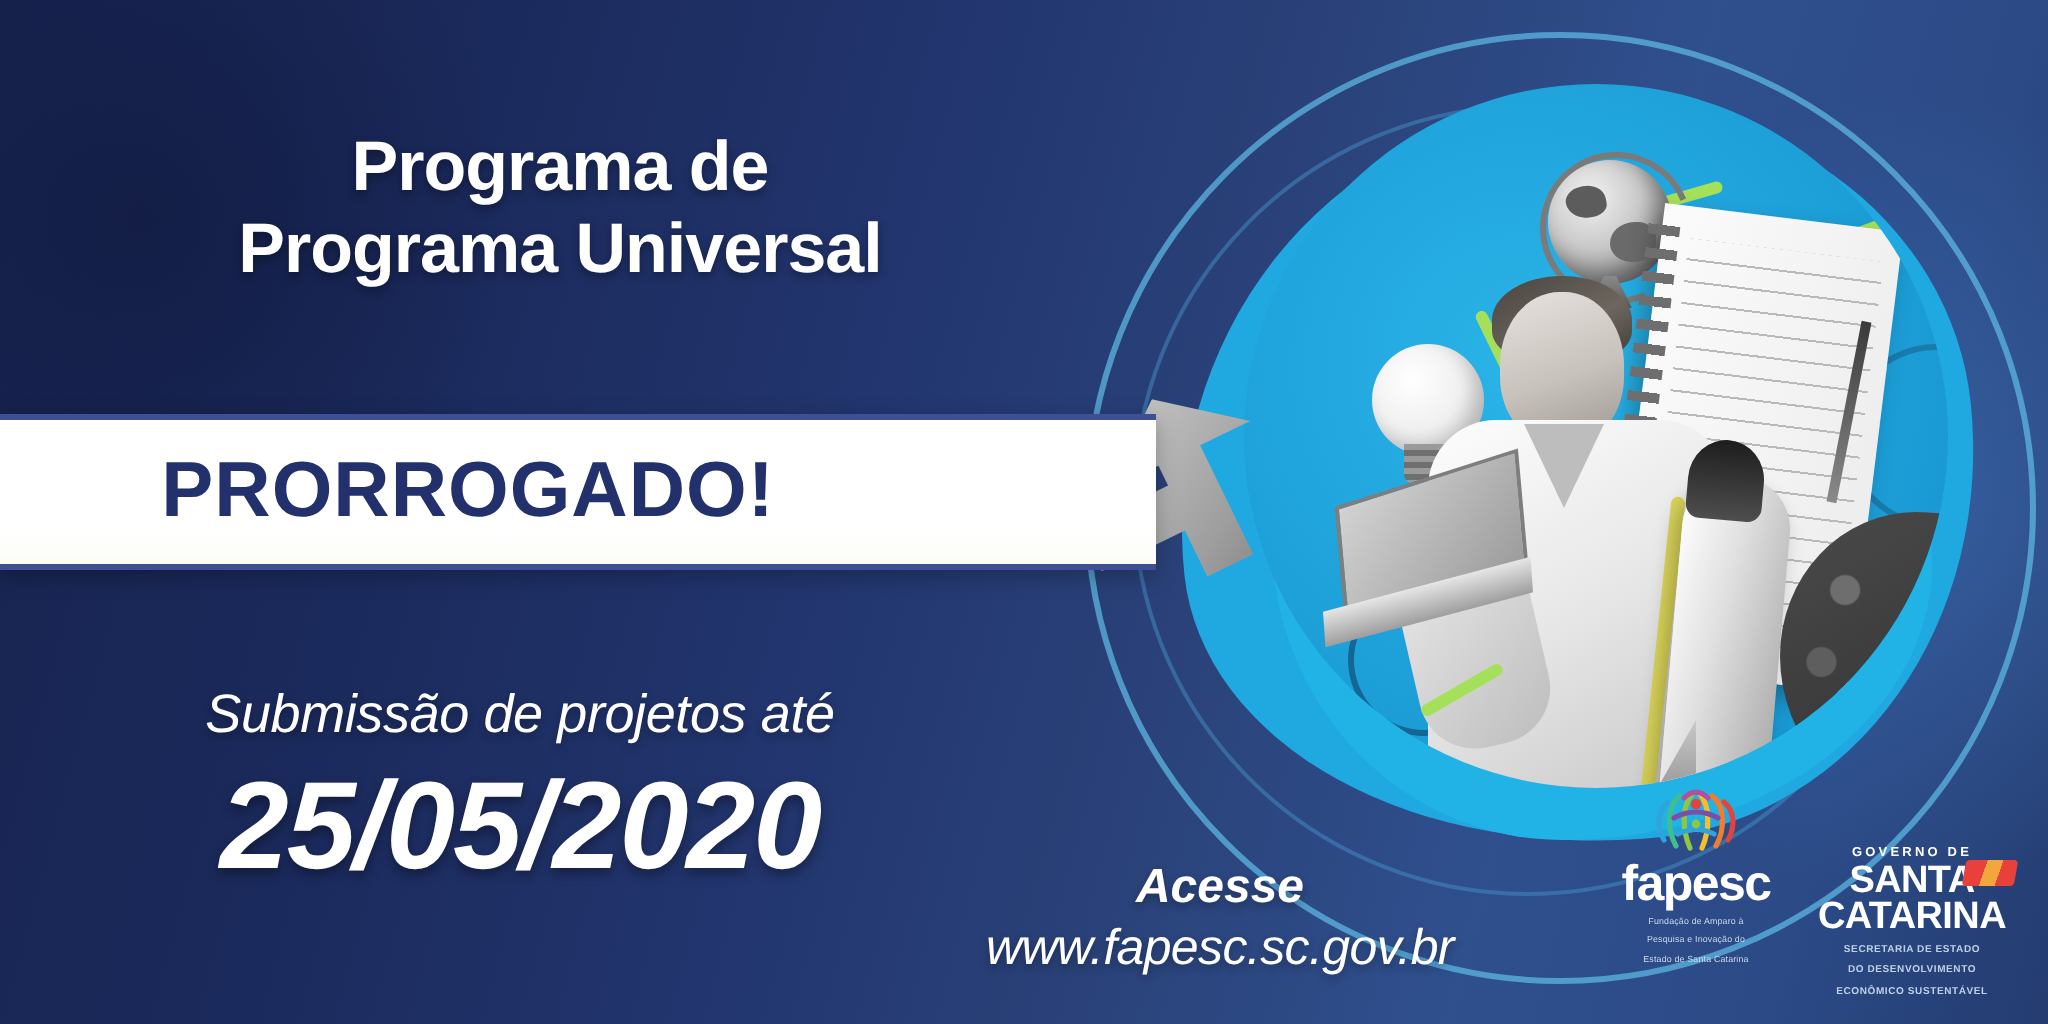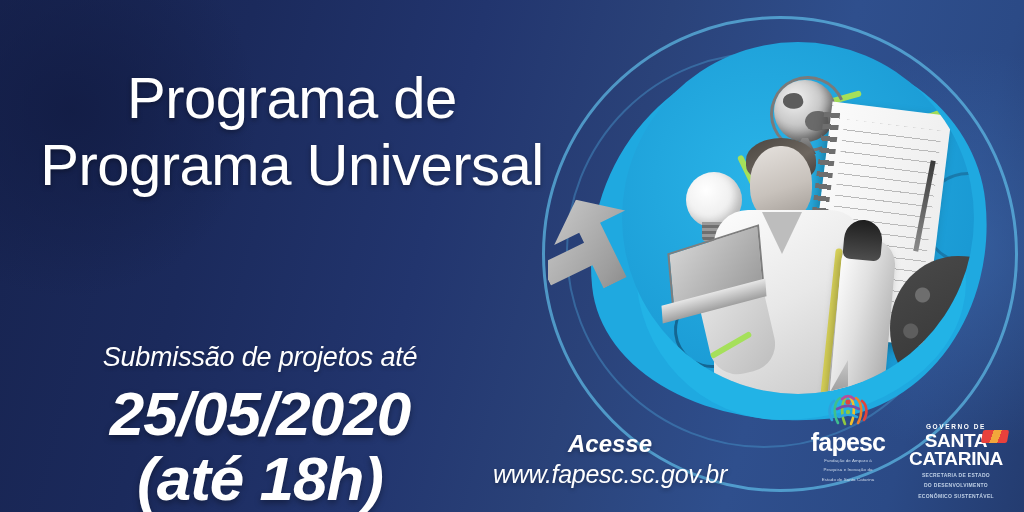--- a/index.html
+++ b/index.html
@@ -414,26 +414,25 @@
   .s2 { left: 300px; top: 130px; width: 86px; height: 86px; transform: rotate(-40deg); border-color: #1a6f9e transparent transparent #1a6f9e; }
 
   
   .title-block {
     position: absolute;
     left: 0;
     top: 64px;
     width: 560px;
     text-align: center;
     color: #ffffff;
-    font-weight: normal;
-    font-size: 58px;
+    font-weight: bold;
+    font-size: 35px;
     line-height: 1.16;
     letter-spacing: -0.5px;
     text-shadow: 0 2px 5px rgba(0,0,0,0.35);
-    padding-left: 12px;
   }
   .title-line { display: block; }
 
   .strip {
     position: absolute;
     left: 0;
     top: 207px;
     width: 578px;
     height: 72px;
     background: linear-gradient(#ffffff 0%, #ffffff 78%, #fbfbf6 100%);
@@ -655,25 +654,27 @@
 
       <div class="arrow"></div>
     </div>
   </div>
 
   <div class="title-block">
     <span class="title-line">Programa de</span>
     <span class="title-line">Programa Universal</span>
   </div>
 
+  <div class="strip">
+    <span class="strip-text">PRORROGADO!</span>
+  </div>
 
   <div class="sub-block">
     <span class="sub-line">Submissão de projetos até</span>
     <span class="date-line">25/05/2020</span>
-    <span class="hour-line">(até 18h)</span>
   </div>
 
   <div class="access">
     <span class="access-label">Acesse</span>
     <span class="access-url">www.fapesc.sc.gov.br</span>
   </div>
 
   <div class="logo-fapesc">
     <svg class="brain-icon" viewBox="0 0 56 34">
       <g fill="none" stroke-width="2.6" stroke-linecap="round">

